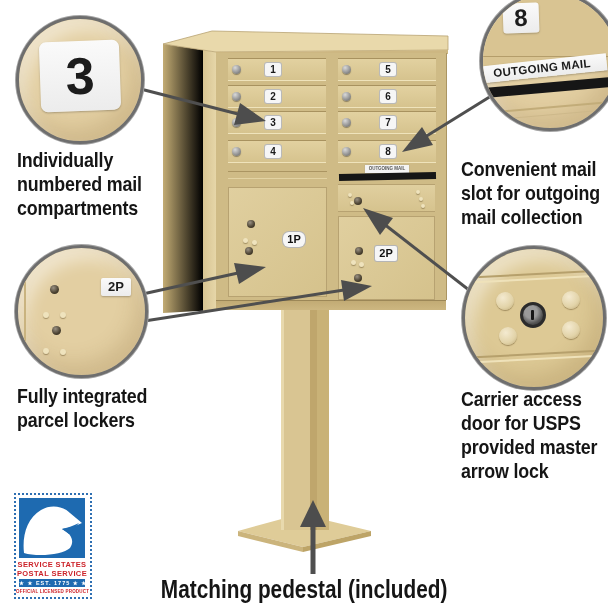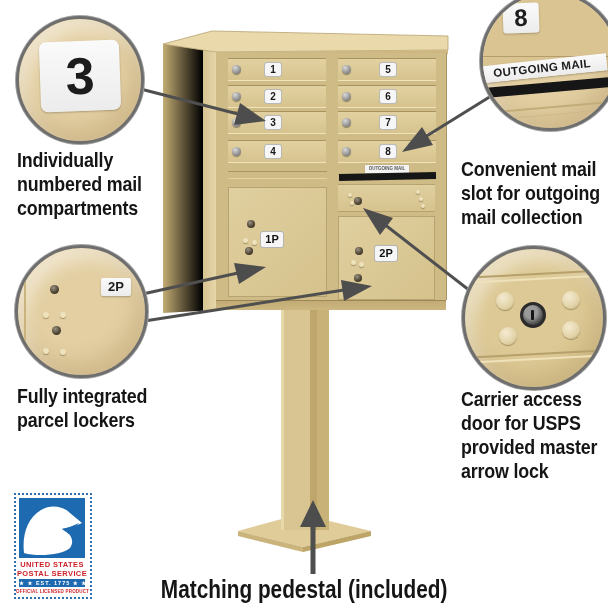--- a/index.html
+++ b/index.html
@@ -134,21 +134,21 @@
     <div class="tdot" style="left:78px;top:5px;"></div>
     <div class="tdot" style="left:81px;top:12px;"></div>
     <div class="tdot" style="left:83px;top:19px;"></div>
   </div>
 
   <div class="pdoor" style="left:228px;top:187px;width:99px;height:110px;">
     <div class="ddot" style="left:18px;top:32px;"></div>
     <div class="cdot" style="left:14px;top:50px;"></div>
     <div class="cdot" style="left:23px;top:52px;"></div>
     <div class="ddot" style="left:16px;top:59px;"></div>
-    <div class="plab" style="left:32px;top:44px;">1P</div>
+    <div class="plab" style="left:54px;top:44px;border-radius:6px;">1P</div>
   </div>
   <div class="pdoor" style="left:338px;top:216px;width:97px;height:84px;">
     <div class="ddot" style="left:16px;top:30px;"></div>
     <div class="cdot" style="left:12px;top:43px;"></div>
     <div class="cdot" style="left:20px;top:45px;"></div>
     <div class="ddot" style="left:15px;top:57px;"></div>
     <div class="plab" style="left:36px;top:29px;">2P</div>
   </div>
 
   <div class="hline" style="left:228px;top:171px;width:99px;background:#ab9562;"></div>
@@ -244,19 +244,19 @@
     <span>Matching pedestal (included)</span>
   </div>
 
   <div id="stamp" class="abs">
     <div class="blue">
       <svg width="66" height="60" viewBox="0 0 66 60">
         <path d="M5,55 C3,38 8,20 22,12 C32,6 44,8 51,15 L63,25 C55,29 49,30 43,31 C52,35 56,43 51,50 C44,57 18,59 5,55 Z" fill="#ffffff"></path>
         <path d="M43,31 C48,30 54,28 60,25 L50,36 Z" fill="#1e6ab0"></path>
       </svg>
     </div>
-    <div class="r1" style="top:65px;">UNITED STATES</div>
+    <div class="r1" style="top:65px;">SERVICE STATES</div>
     <div class="r2" style="top:74px;text-align:center;">POSTAL SERVICE</div>
     <div class="banner">★ ★ EST. 1775 ★ ★</div>
     <div class="footer">OFFICIAL LICENSED PRODUCT</div>
   </div>
 
 </div>
 
 </body></html>

